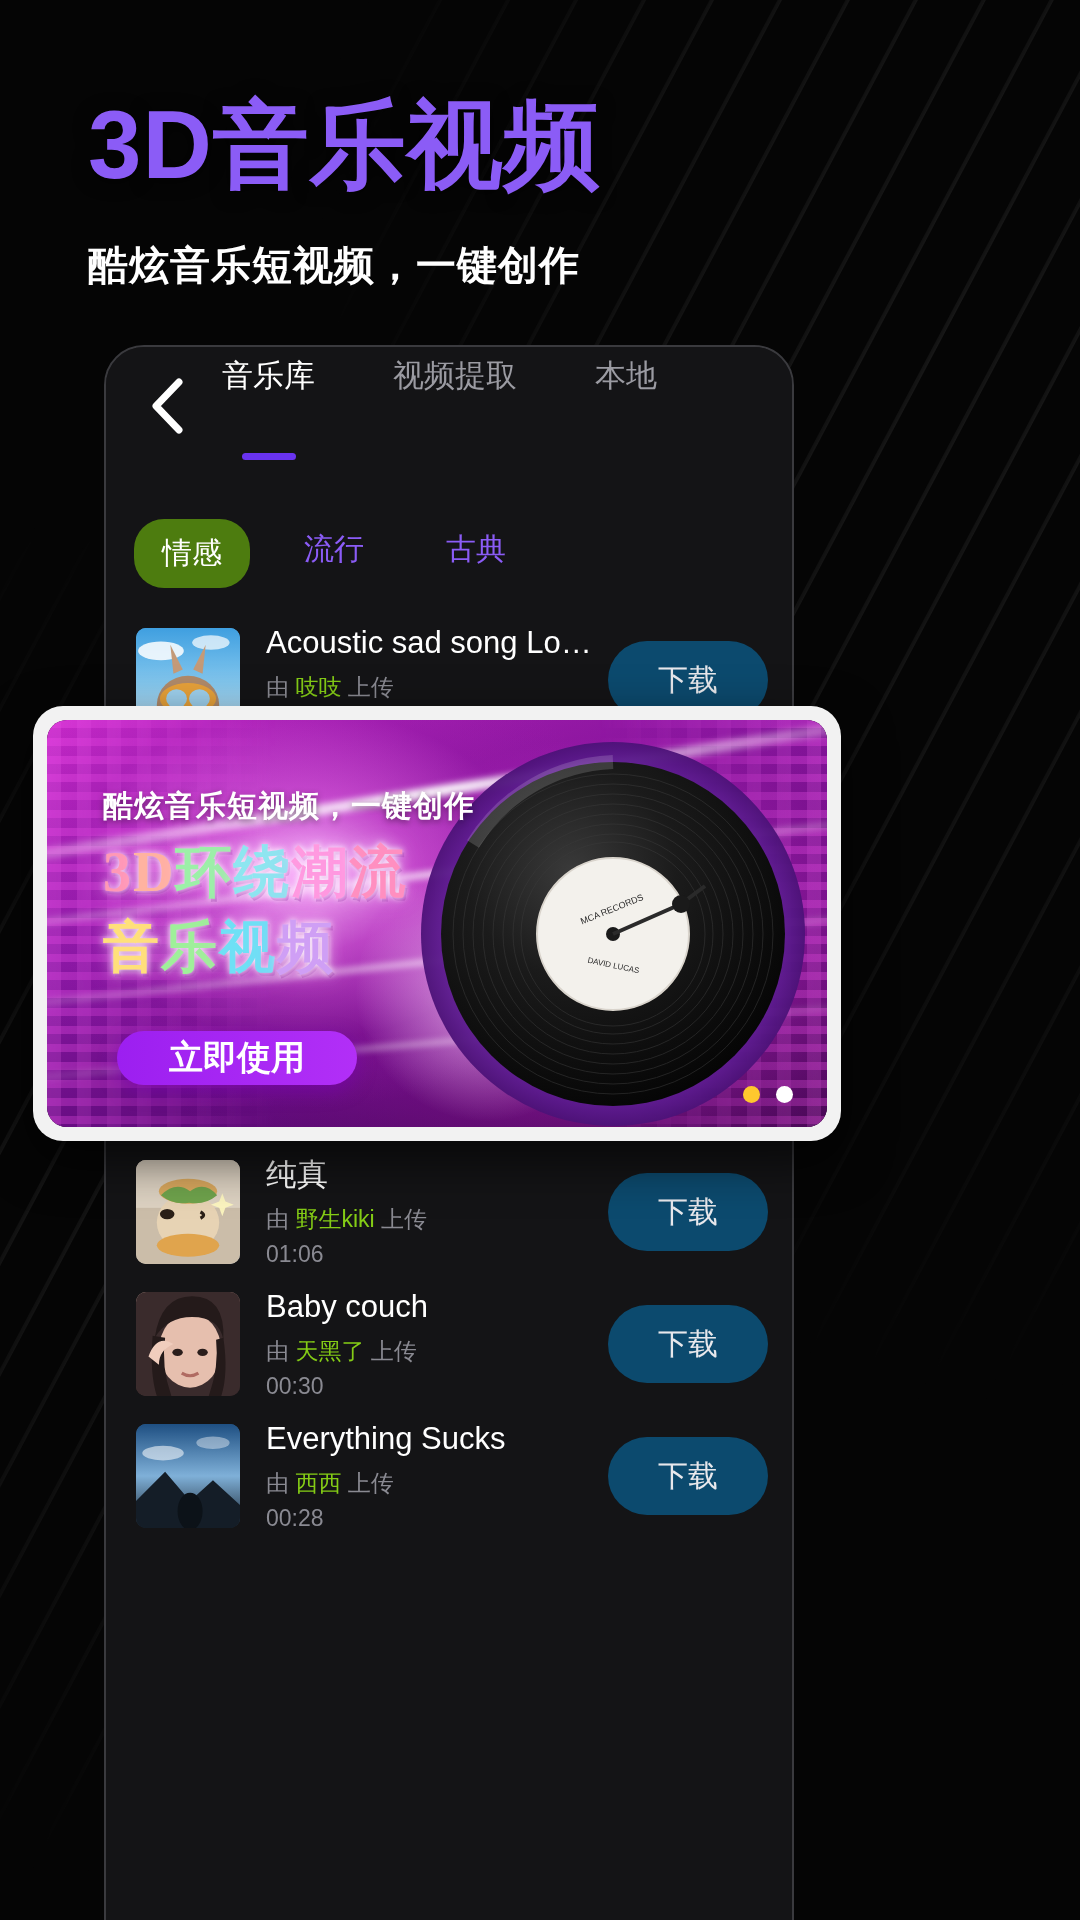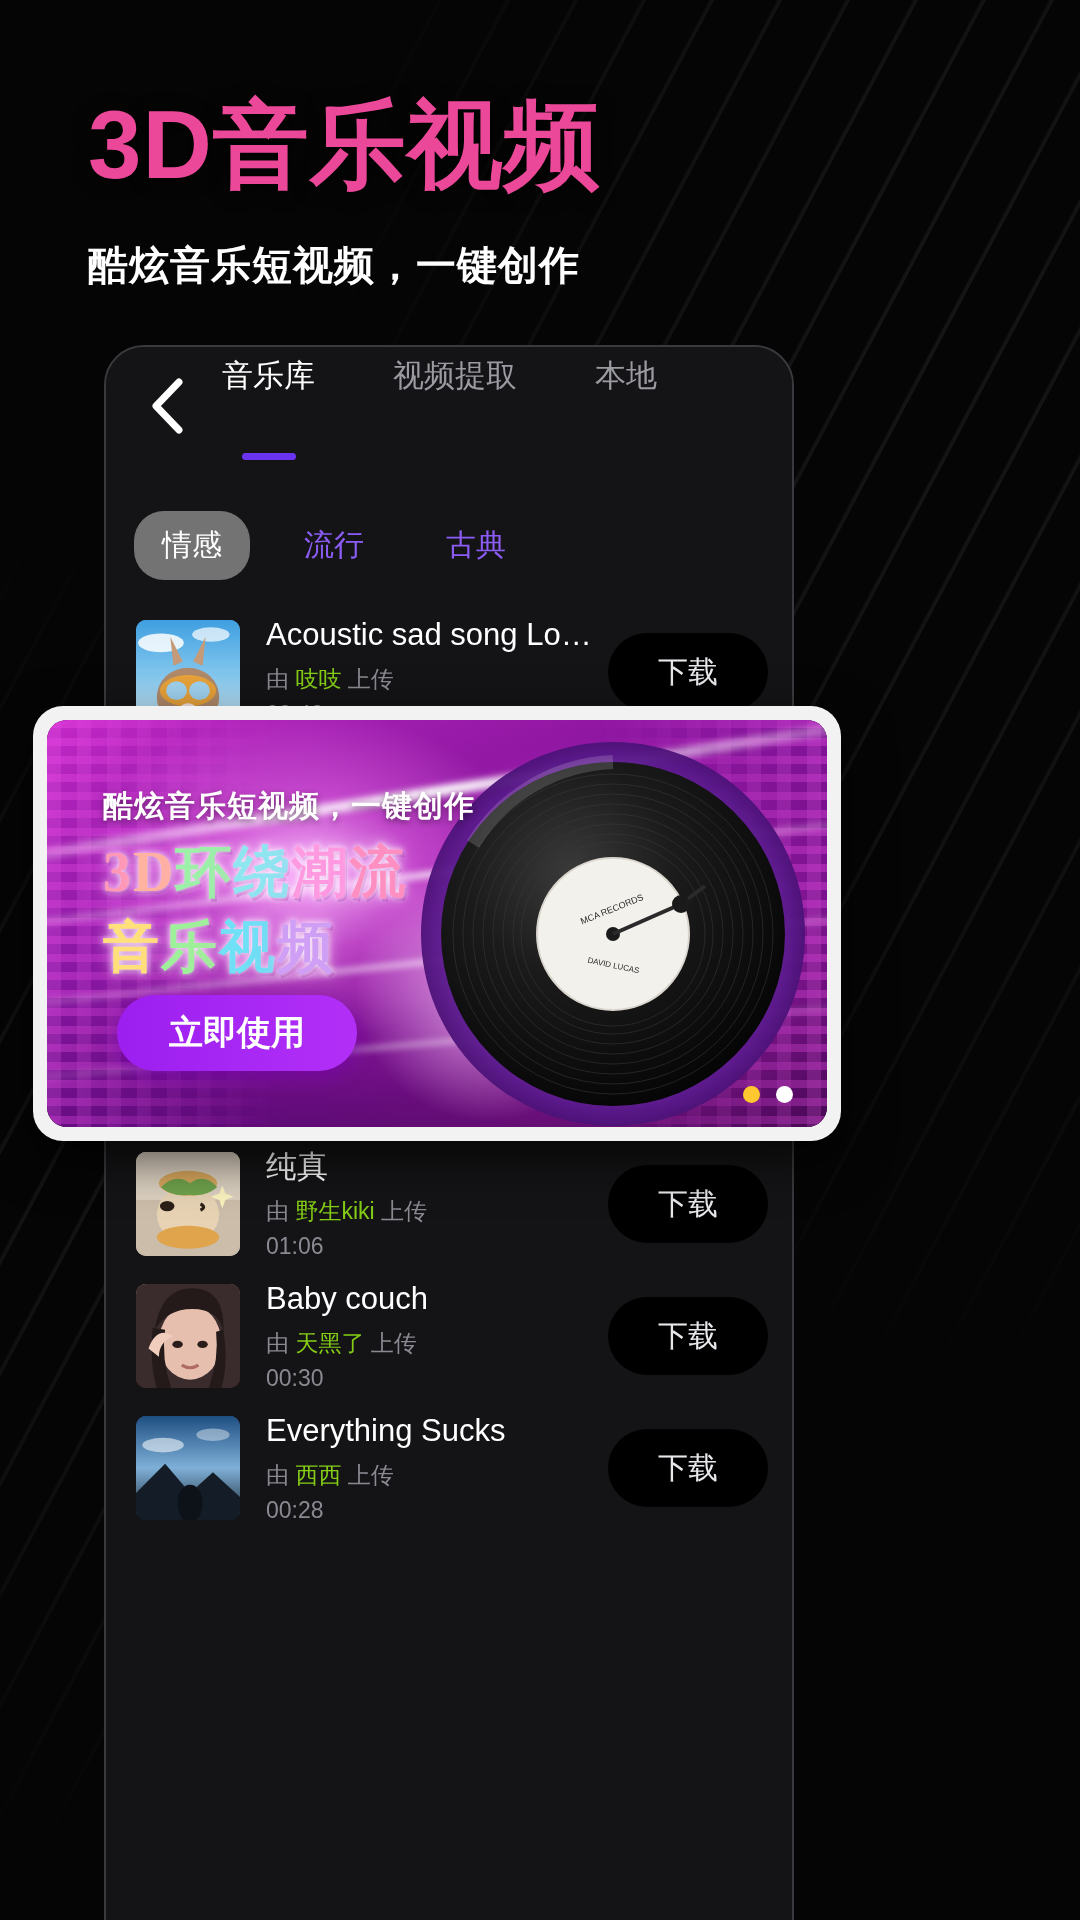--- a/index.html
+++ b/index.html
@@ -37,21 +37,21 @@
         rgba(255,255,255,0.065) 22px,
         rgba(255,255,255,0.00) 23px,
         rgba(255,255,255,0.00) 52px);
     -webkit-mask-image:radial-gradient(ellipse 700px 900px at 6% 62%, #000 0%, rgba(0,0,0,.6) 40%, transparent 78%);
             mask-image:radial-gradient(ellipse 700px 900px at 6% 62%, #000 0%, rgba(0,0,0,.6) 40%, transparent 78%);
   }
 
   
   .hero { position:absolute; left:88px; top:96px; z-index:5; }
   .hero-title {
-    font-size:96px; line-height:1.02; font-weight:700; color:#ec4899;
+    font-size:96px; line-height:1.02; font-weight:700; color:#8b5cf6;
     letter-spacing:1px;
     font-family:"Liberation Sans","DejaVu Sans",sans-serif;
     text-shadow:0 2px 18px rgba(0,0,0,.7);
   }
   .hero-sub {
     margin-top:44px;
     font-size:40px; font-weight:700; color:#fff; letter-spacing:1px;
   }
 
   
@@ -89,21 +89,21 @@
     background:#6933f0; opacity:0;
   }
   .tab.active .tab-underline { opacity:1; }
 
   
   .chips { display:flex; align-items:center; padding:44px 0 0 28px; }
   .chip {
     font-size:30px; color:#8b5cf6; padding:14px 28px; border-radius:30px;
     margin-right:26px; white-space:nowrap;
   }
-  .chip.active { background:#737373; color:#fff; }
+  .chip.active { background:#4d7c0f; color:#fff;margin-top:8px; }
 
   
   .song-list { padding:26px 0 0 0; }
   .song-row {
     display:flex; align-items:center; padding:14px 24px 14px 30px;
     height:132px;
   }
   .thumb {
     width:104px; height:104px; border-radius:10px; flex:0 0 104px;
     overflow:hidden; position:relative; background:#2a2a30;
@@ -112,21 +112,21 @@
   .song-meta { flex:1 1 auto; padding-left:26px; min-width:0; }
   .song-title {
     font-size:31px; color:#fff; white-space:nowrap; overflow:hidden;
     text-overflow:ellipsis; line-height:1.25;
   }
   .song-by { font-size:23px; color:#8a8a92; margin-top:9px; }
   .song-by .uploader { color:#84cc16; }
   .song-dur { font-size:23px; color:#8a8a92; margin-top:6px; }
   .dl-btn {
     flex:0 0 auto; width:160px; height:78px; border-radius:40px;
-    background:#000000; color:#e8e8ec; font-size:30px;
+    background:#0c4a6e; color:#e8e8ec; font-size:30px;
     display:flex; align-items:center; justify-content:center;
     margin-left:12px;
   }
 
   
   #popup {
     position:absolute; left:33px; top:706px;
     width:808px; height:435px;
     background:#f2f2f2;
     border-radius:30px;
@@ -190,22 +190,22 @@
   .neon.l2 span:nth-child(1){color:#ffe07a;} .neon.l2 span:nth-child(2){color:#9ff09a;}
   .neon.l2 span:nth-child(3){color:#6fe0f5;} .neon.l2 span:nth-child(4){color:#cf9ff5;}
   .neon span {
     text-shadow:
       0 0 6px rgba(255,255,255,.95),
       0 0 16px rgba(255,255,255,.6),
       0 0 28px rgba(255,120,255,.5),
       2px 3px 0 rgba(120,0,140,.35);
   }
   .use-btn {
-    position:absolute; left:70px; bottom:56px; z-index:5;
-    width:240px; height:76px; border-radius:38px;
+    position:absolute; left:70px; bottom:42px; z-index:5;
+    width:240px; height:54px; border-radius:38px;
     background:linear-gradient(to right,#9c1ff0,#b22ff7);
     color:#fff; font-size:34px; font-weight:700;
     display:flex; align-items:center; justify-content:center;
     box-shadow:0 6px 18px rgba(120,0,180,.55);
   }
 
   
   .vinyl-wrap {
     position:absolute; right:14px; top:14px; width:400px; height:400px; z-index:3;
   }

